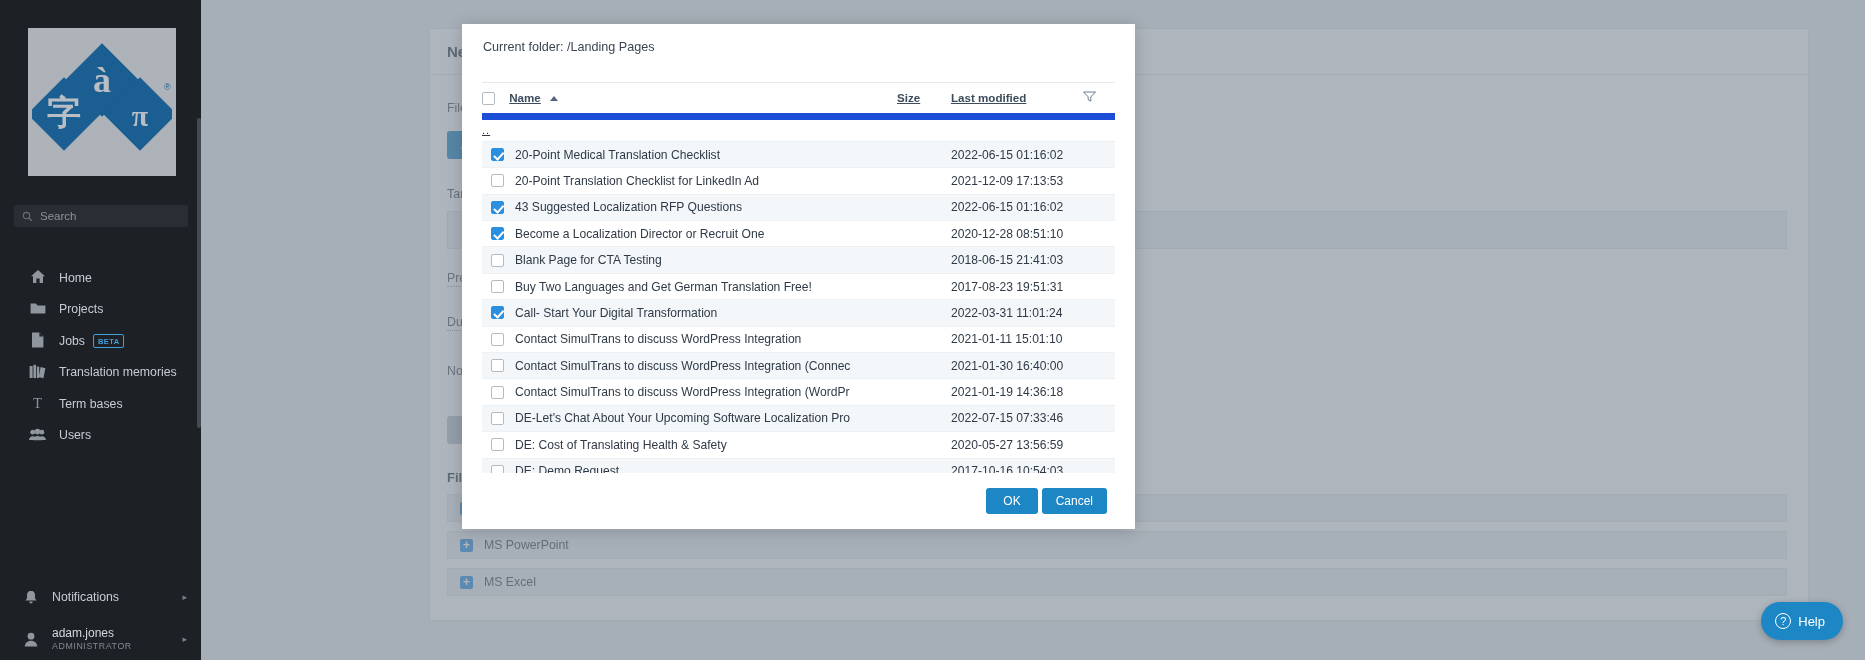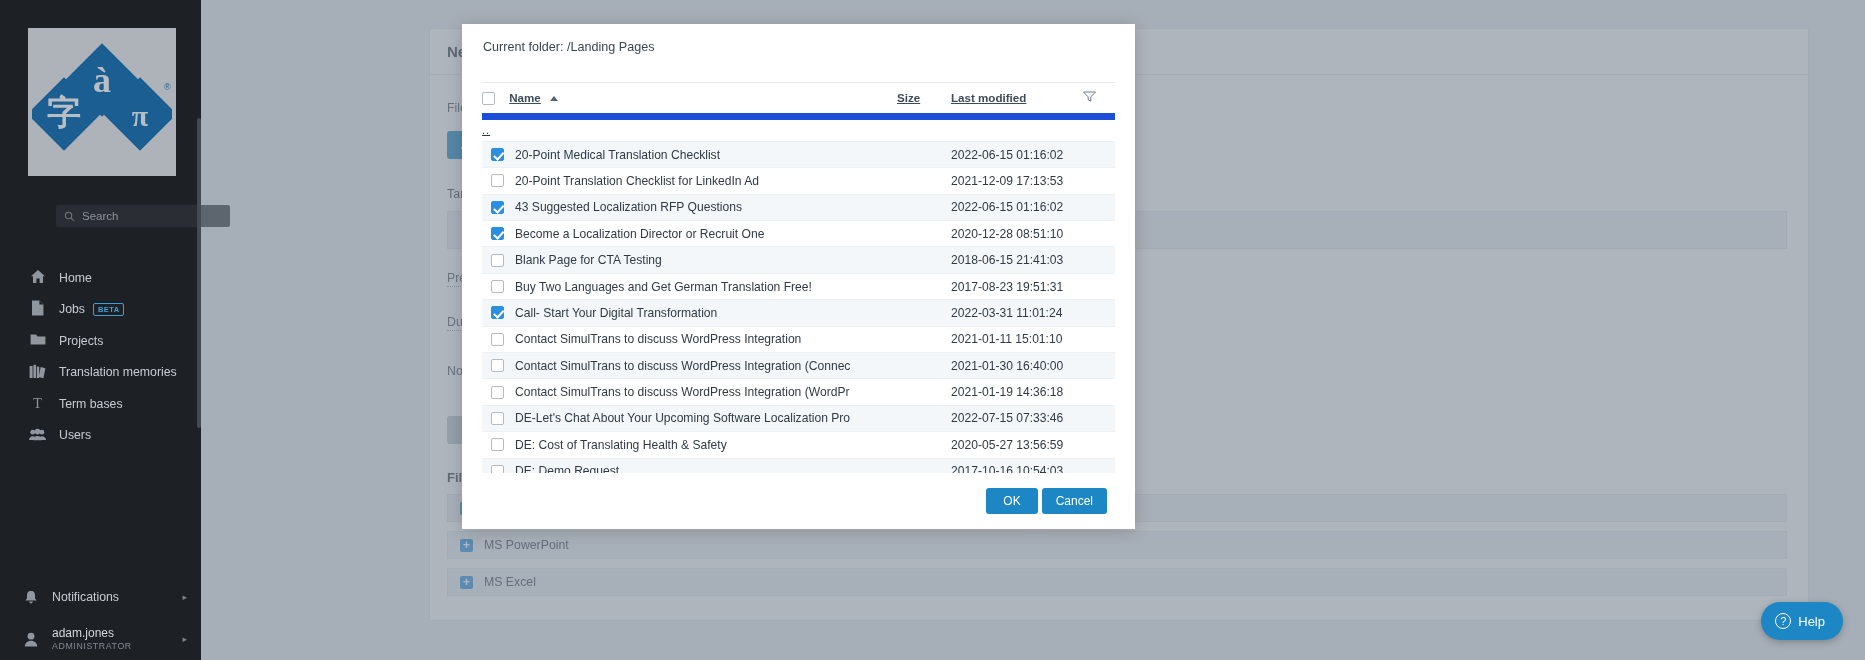--- a/index.html
+++ b/index.html
@@ -26,21 +26,20 @@
     display: flex; align-items: center; justify-content: center;
   }
   .logo-svg { display: block; }
   .search-wrap {
     position: absolute; left: 14px; top: 205px;
     width: 174px; height: 22px;
     background: #2a2e34;
     border-radius: 2px;
     display: flex; align-items: center;
     padding: 0 8px;
-    margin-left: 42px;
   }
   .search-ico { width: 11px; height: 11px; flex: 0 0 11px; opacity: .65; }
   .search-text {
     font-size: 11.5px; color: #8d939c; margin-left: 7px;
   }
   .nav { position: absolute; left: 0; top: 253px; width: 201px; }
   .nav-item {
     display: flex; align-items: flex-end;
     height: 31.5px; padding-left: 29px;
     font-size: 12.3px; color: #c7ccd3;
@@ -288,35 +287,35 @@
       <div class="nav-item">
         <span class="nav-ico">
           <svg width="16" height="15" viewBox="0 0 16 15">
               <path d="M8 1 L15 7.2 L13 7.2 L13 14 L9.6 14 L9.6 9.6 L6.4 9.6 L6.4 14 L3 14 L3 7.2 L1 7.2 Z"></path>
             </svg>
         </span>
         <span>Home</span>
       </div>
       <div class="nav-item">
         <span class="nav-ico">
+          <svg width="16" height="13" viewBox="0 0 16 13">
+              <path d="M0.6 1.4 h5.4 l1.5 2 h7.9 v8.2 h-14.8 z"></path>
+            </svg>
+        </span>
+        <span>Projects</span>
+      </div>
+      <div class="nav-item">
+        <span class="nav-ico">
           <svg width="13" height="16" viewBox="0 0 13 16">
               <path d="M1 0.6 h7.4 l4 4 v10.8 h-11.4 z"></path>
               <path d="M8.4 0.6 v4 h4" fill="#1d2025"></path>
             </svg>
         </span>
         <span>Jobs</span>
         <span class="beta">BETA</span>
-      </div>
-      <div class="nav-item">
-        <span class="nav-ico">
-          <svg width="16" height="13" viewBox="0 0 16 13">
-              <path d="M0.6 1.4 h5.4 l1.5 2 h7.9 v8.2 h-14.8 z"></path>
-            </svg>
-        </span>
-        <span>Projects</span>
       </div>
       <div class="nav-item">
         <span class="nav-ico">
           <svg width="17" height="15" viewBox="0 0 17 15">
             <rect x="0.6" y="2" width="3" height="12"></rect>
               <rect x="4.4" y="0.8" width="2.6" height="13.2"></rect>
             <rect x="7.8" y="2.6" width="2.4" height="11.4"></rect>
             <path d="M11.6 3 l4.8 1.2 l-2 10 l-4.6 -1.1 z"></path>
           </svg>
         </span>

